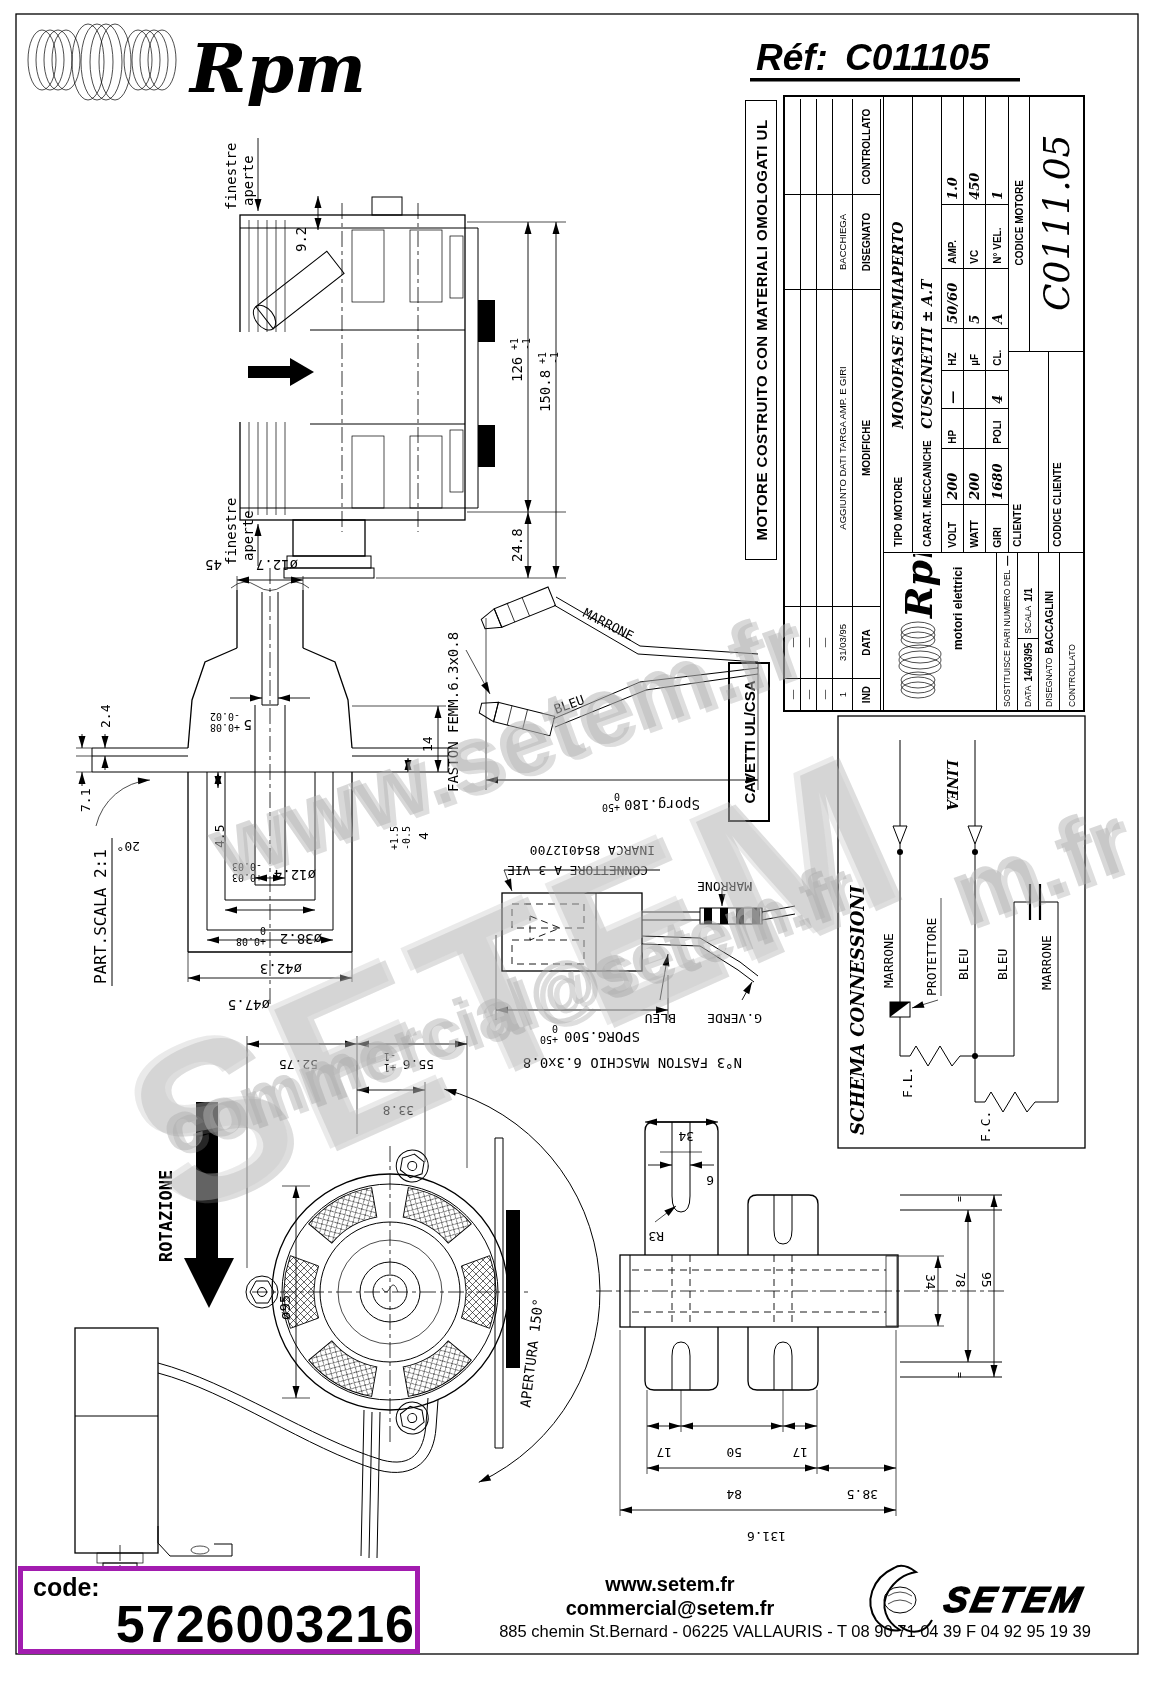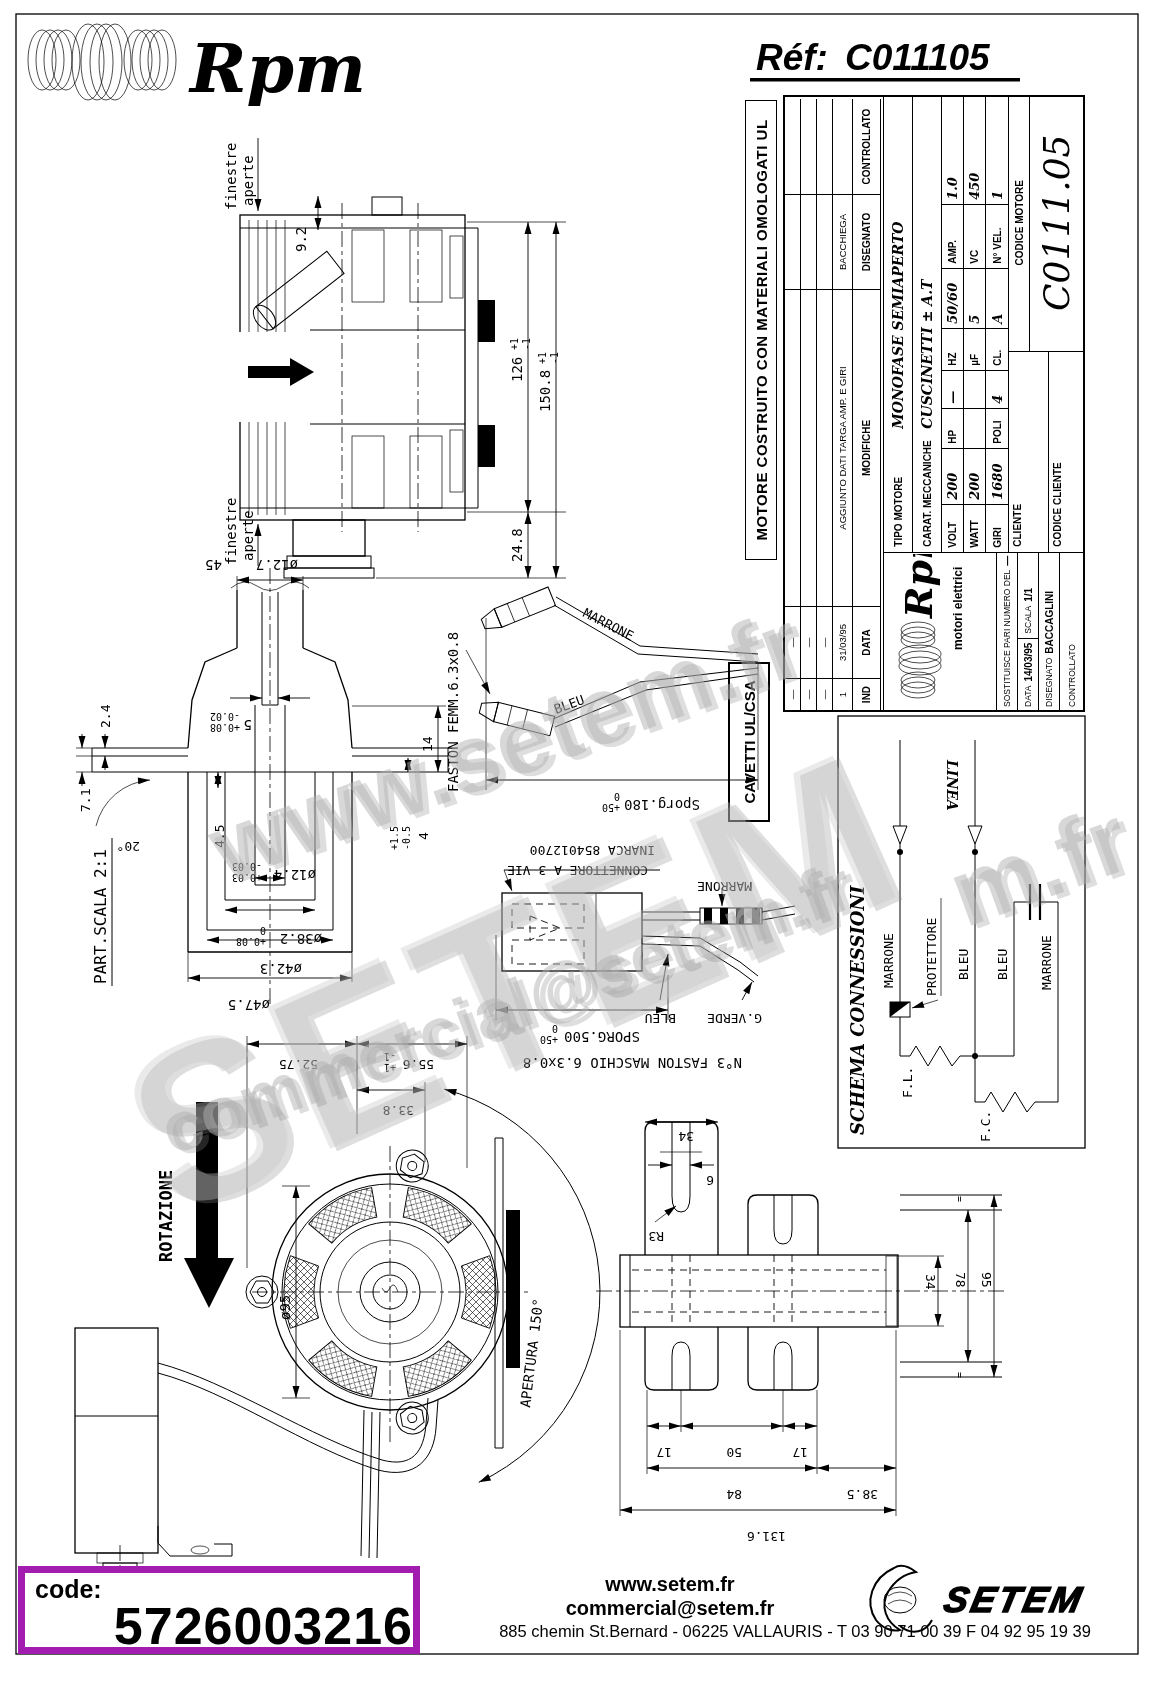--- a/index.html
+++ b/index.html
@@ -52,21 +52,21 @@
          justify-content:center;font:bold 15px "Liberation Sans",sans-serif;z-index:20;box-sizing:border-box;}
   
   .wm{position:absolute;color:rgba(178,178,178,.5);font-weight:bold;transform-origin:0 0;
       pointer-events:none;text-shadow:5px 5px 0 rgba(135,135,135,.28);white-space:nowrap;z-index:45;}
   .wm1{left:195px;top:800px;font-size:96px;transform:rotate(-20deg);}
   .wm2{left:88px;top:1030px;font-size:225px;letter-spacing:8px;transform:rotate(-24deg);
        color:rgba(200,200,200,.38);}
   .wm3{left:150px;top:1095px;font-size:70px;transform:rotate(-20deg);}
   .wm4{left:935px;top:845px;font-size:96px;transform:rotate(-20deg);}
   
-  .codebox{position:absolute;left:18px;top:1566px;width:402px;height:88px;border:7px solid #a21caf;
+  .codebox{position:absolute;left:18px;top:1566px;width:402px;height:88px;border:5px solid #a21caf;
            background:#fff;z-index:60;box-sizing:border-box;}
   .code-label{font-weight:bold;font-size:25px;margin:2px 0 0 10px;}
   .code-value{font-weight:bold;font-size:52px;text-align:right;letter-spacing:1px;margin-top:-8px;}
   .f-center{position:absolute;left:470px;top:1572px;width:400px;text-align:center;z-index:60;}
   .f-center div{font-weight:bold;font-size:20px;line-height:24px;}
   .f-addr{position:absolute;left:455px;top:1622px;width:680px;font-size:16.5px;text-align:center;z-index:60;}
 </style>
 </head>
 <body>
 
@@ -693,15 +693,15 @@
 <div class="wm wm4">m.fr</div>
 
 <div class="codebox">
   <div class="code-label">code:</div>
   <div class="code-value">5726003216</div>
 </div>
 <div class="f-center">
   <div>www.setem.fr</div>
   <div>commercial@setem.fr</div>
 </div>
-<div class="f-addr">885 chemin St.Bernard  -  06225 VALLAURIS  -  T 03 90 71 00 39   F 04 92 95 19 39</div>
+<div class="f-addr">885 chemin St.Bernard  -  06225 VALLAURIS  -  T 08 90 71 04 39   F 04 92 95 19 39</div>
 
 </div>
 
 </body></html>

